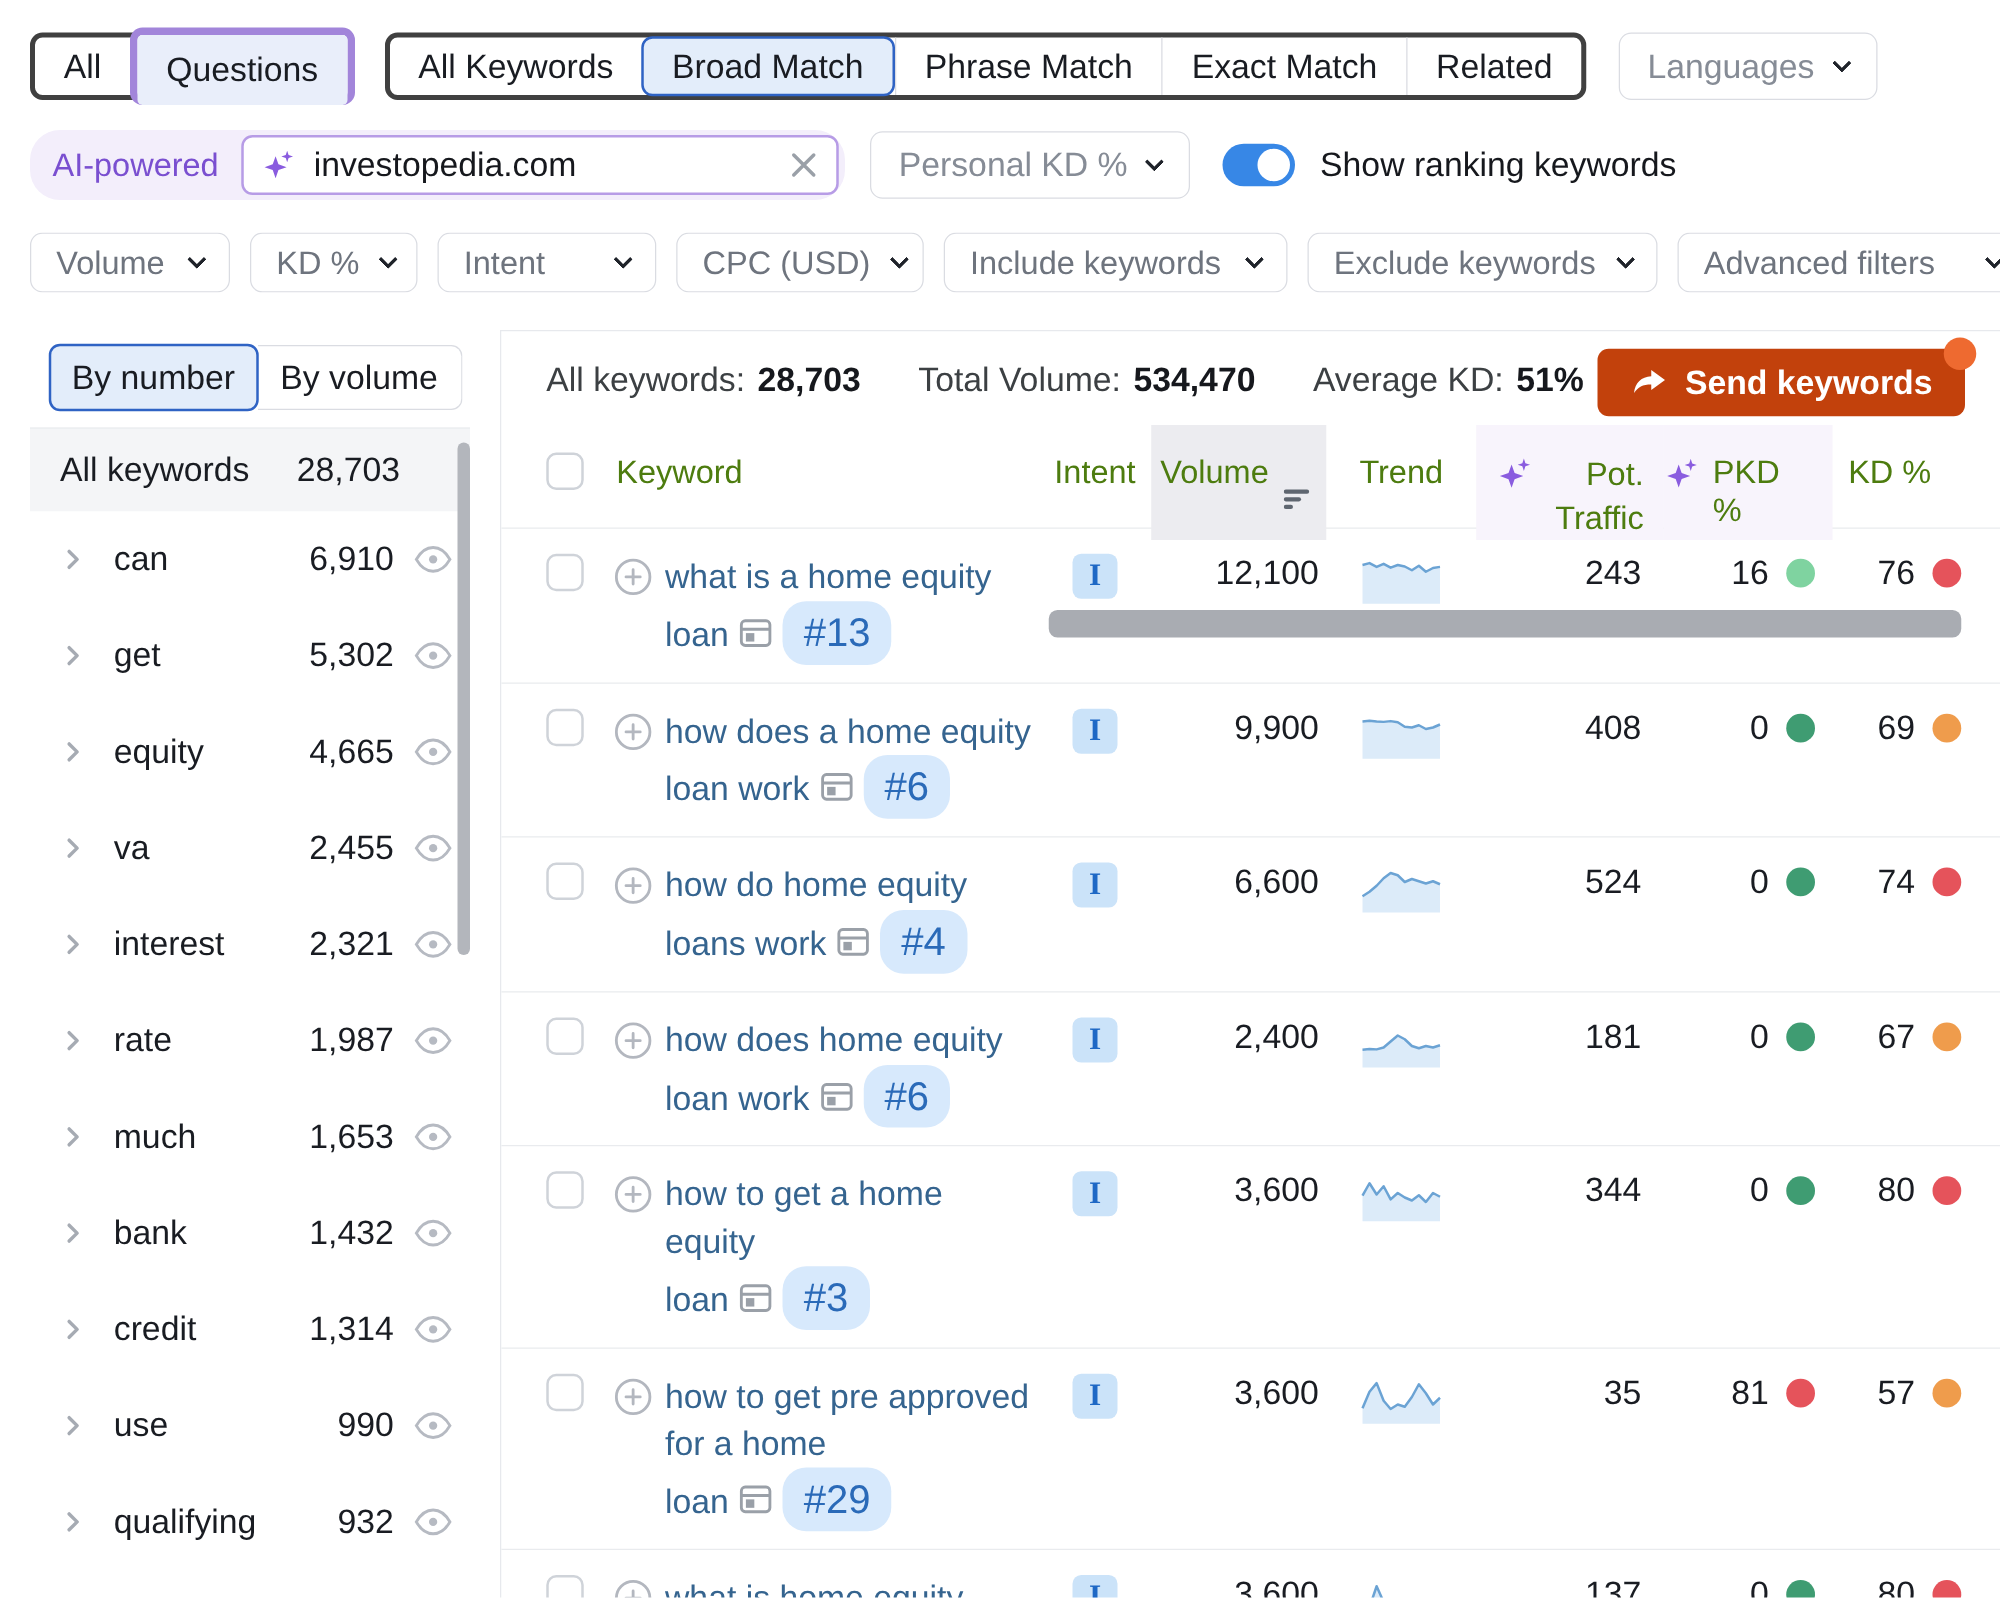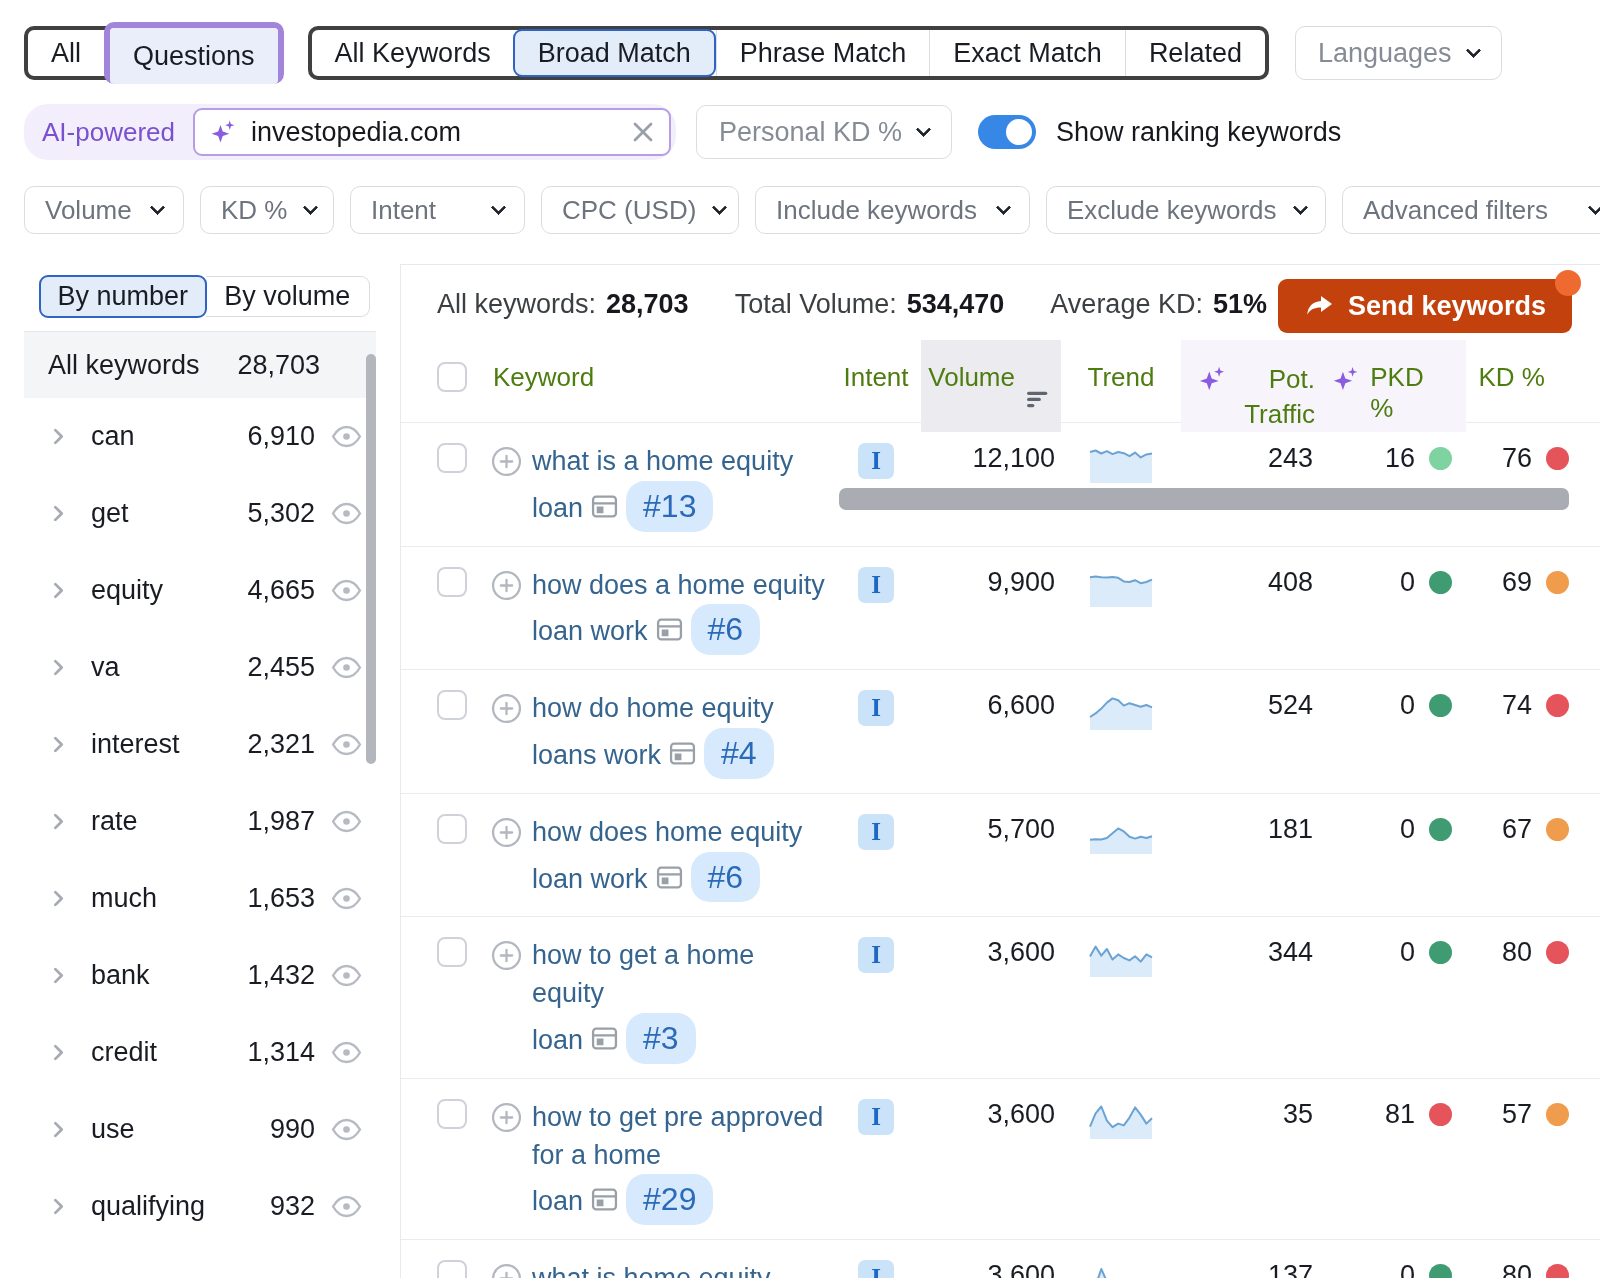--- a/index.html
+++ b/index.html
@@ -35,21 +35,21 @@
   .filters-row { display:flex; gap:16px; margin:26px 0 0 24px; width:1576px; overflow:hidden; }
   .filter-btn { height:48px; border:1px solid #dadce2; border-radius:10px; background:#fff; color:#6e747e; font-size:26px;
     display:flex; align-items:center; justify-content:space-between; padding:0 20px; flex:none; cursor:pointer; white-space:nowrap; }
   .filter-btn .chev { margin-left:18px; }
   .filter-btn:nth-child(1){width:160px}.filter-btn:nth-child(2){width:134px}.filter-btn:nth-child(3){width:175px}
   .filter-btn:nth-child(4){width:198px}.filter-btn:nth-child(5){width:275px}.filter-btn:nth-child(6){width:280px}
   .filter-btn:nth-child(7){width:280px}
   
   .main { display:flex; margin-top:30px; height:1023px; overflow:hidden; }
   .sidebar { width:400px; padding-left:24px; position:relative; flex:none; }
-  .seg { display:flex; height:41px; margin:12px 0 0 16px; width:330px; }
+  .seg { display:flex; height:52px; margin:12px 0 0 16px; width:330px; }
   .seg-btn { flex:1; display:flex; align-items:center; justify-content:center; border:1px solid #dadce2; background:#fff; cursor:pointer; }
   .seg-btn.first { border-radius:9px 0 0 9px; }
   .seg-btn.last { border-radius:0 9px 9px 0; border-left:none; }
   .seg-btn.sel { background:#e3edfa; border:2px solid #2f63c4; border-radius:9px; margin:-1px; z-index:2; }
   .sb-divider { height:1px; background:#e4e6ea; margin-top:14px; width:352px; }
   .sb-header { display:flex; justify-content:space-between; align-items:center; height:66px; background:#f4f5f7;
     padding:0 56px 0 24px; width:352px; }
   .sb-item { display:flex; align-items:center; height:77px; padding:0 14px 0 26px; width:352px; cursor:pointer; }
   .sb-item .chev-r { margin-right:24px; display:flex; }
   .sb-item .label { flex:1; }
@@ -510,21 +510,21 @@
                 <path d="M15 9.5 v11 M9.5 15 h11" stroke="#b3b7bf" stroke-width="2.2" stroke-linecap="round"></path>
               </svg>
       </span>
       <span class="kw-wrap">how does home equity<br>loan work<span class="serp-icon"><svg width="27" height="27" viewBox="0 0 26 26">
                   <rect x="2" y="3.5" width="22" height="19" rx="3" fill="none" stroke="#9aa0a8" stroke-width="2.2"></rect>
                   <line x1="2" y1="10" x2="24" y2="10" stroke="#9aa0a8" stroke-width="2.2"></line>
                   <rect x="5.5" y="13" width="6.5" height="6.5" fill="#9aa0a8"></rect>
                 </svg></span><span class="pos-badge">#6</span></span>
     </div>
     <div class="c-int"><span class="intent-badge">I</span></div>
-    <div class="c-vol">5,700</div>
+    <div class="c-vol">2,400</div>
     <div class="c-trend">
             <svg width="66" height="38">
               <path d="M2.0,22.8 L7.6,22.2 L13.3,22.5 L18.9,21.0 L24.5,16.2 L30.2,11.4 L35.8,14.4 L41.5,19.8 L47.1,21.6 L52.7,19.8 L58.4,21.0 L64.0,19.2 L64,37 L2,37 Z" fill="#dcebf9"></path>
               <path d="M2.0,22.8 L7.6,22.2 L13.3,22.5 L18.9,21.0 L24.5,16.2 L30.2,11.4 L35.8,14.4 L41.5,19.8 L47.1,21.6 L52.7,19.8 L58.4,21.0 L64.0,19.2" fill="none" stroke="#6ba3d4" stroke-width="2" stroke-linejoin="round"></path>
             </svg>
           </div>
     <div class="c-pot">181</div>
     <div class="c-pkd">
             <span>0</span>
             <span class="dot" style="background: rgb(63, 156, 114);"></span>

